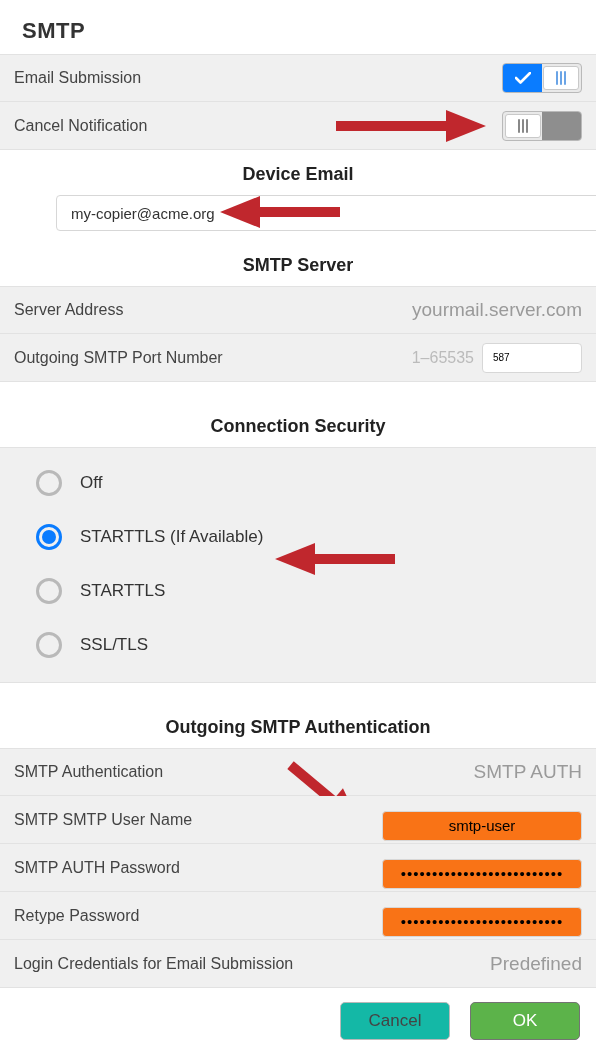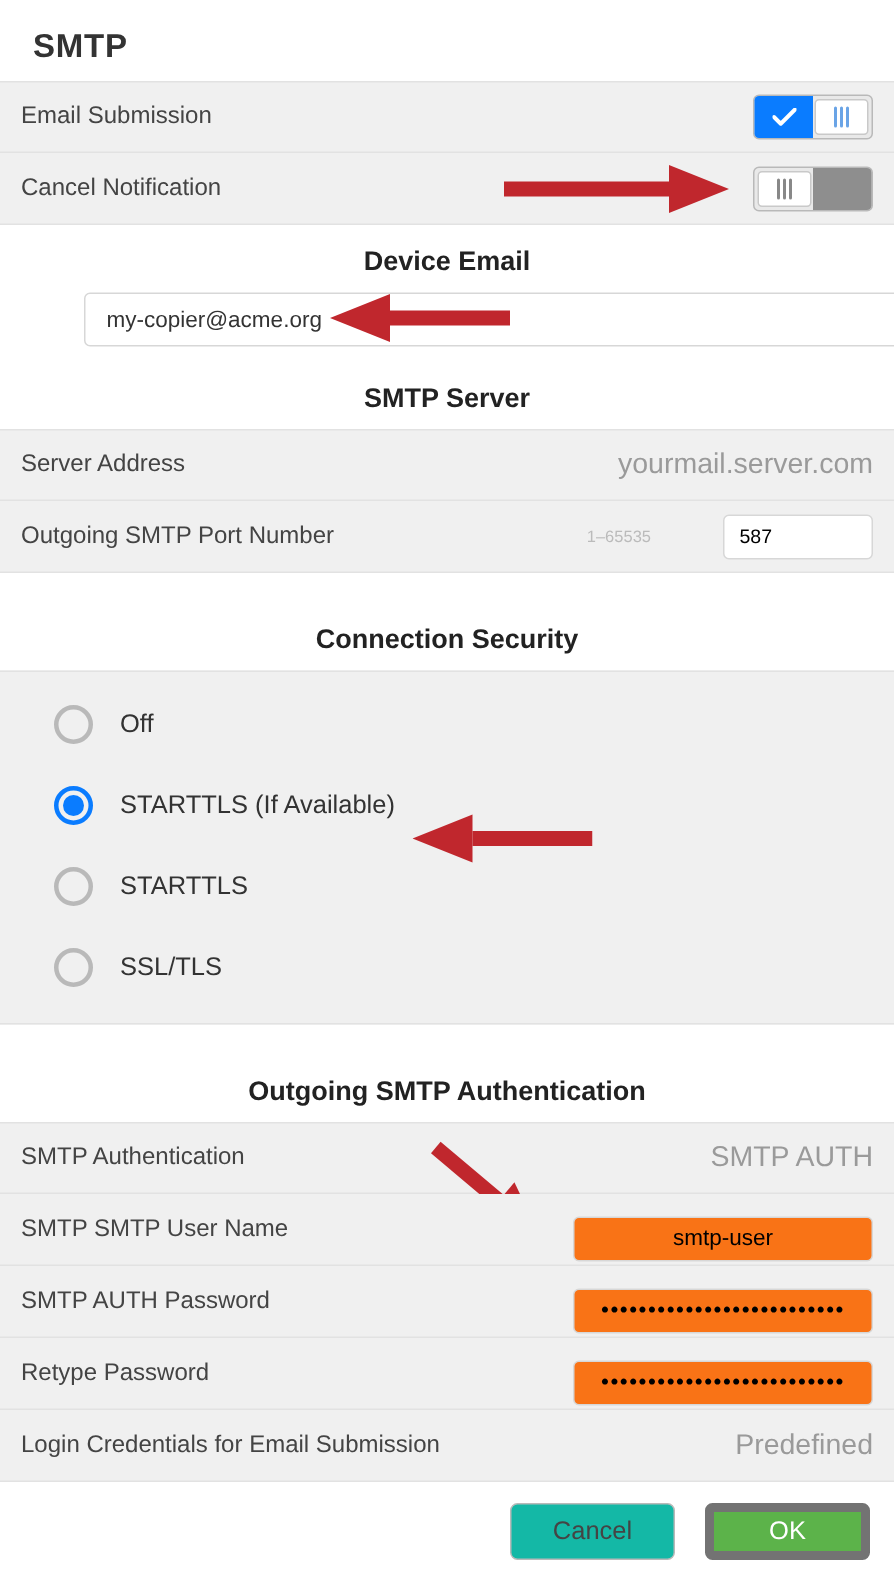--- a/index.html
+++ b/index.html
@@ -97,33 +97,32 @@
     background: #fff;
     margin-left: 42px;
   }
   .right-value {
     color: #9a9a9a;
     font-size: 19px;
     text-align: left;
   }
   .port-hint {
     color: #bbb;
-    font-size: 11px;
+    font-size: 16px;
     margin-right: 8px;
   }
   input.port {
     width: 100px;
     height: 30px;
     border: 1px solid #d7d7d7;
     border-radius: 4px;
     padding: 0 10px;
-    font-size: 13px;
+    font-size: 10px;
     text-align: left;
     background: #fff;
-    margin-left: 40px;
   }
   .inline-right { display: flex; align-items: center; }
 
   
   .radio-group {
     background: #f0f0f0;
     border-top: 1px solid #e2e2e2;
     border-bottom: 1px solid #e2e2e2;
     padding: 8px 0 10px 0;
   }
@@ -183,21 +182,21 @@
     font-size: 17px;
     cursor: pointer;
   }
   .btn.cancel {
     background: #14b8a6;
     border: 1px solid #b9b9b9;
     color: #444;
   }
   .btn.ok {
     background: #5cb34a;
-    border: 6px solid #737373;
+    border: 1px solid #737373;
     color: #fff;
   }
 
   
   .arrow {
     position: absolute;
     pointer-events: none;
   }
   .arrow svg { display: block; }
   .spacer-20 { height: 20px; background: #fff; }

